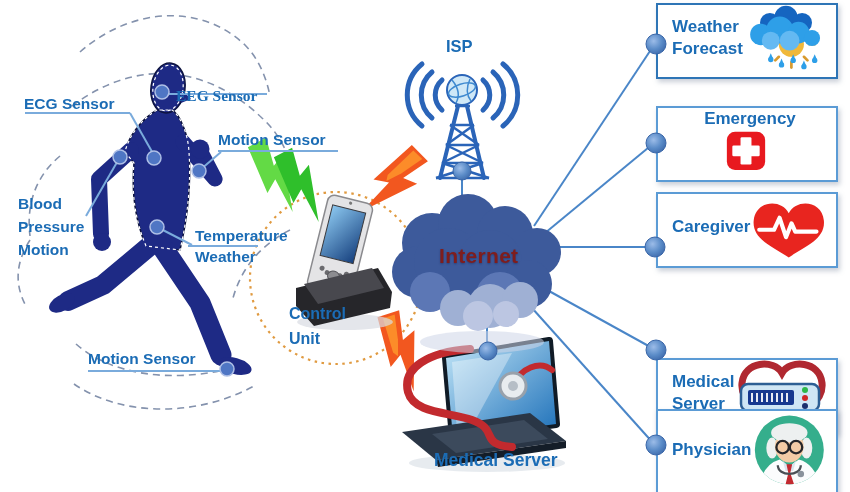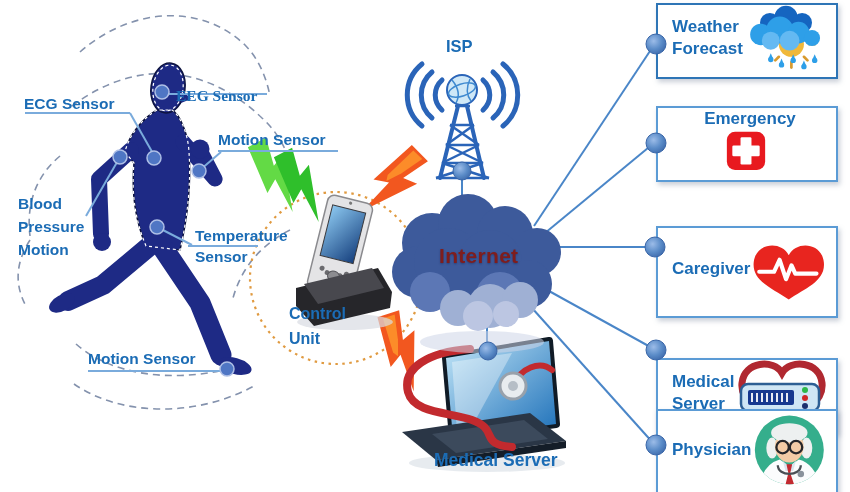--- a/index.html
+++ b/index.html
@@ -9,21 +9,21 @@
   .lbl{position:absolute;font-weight:bold;color:#1b6cb5;z-index:3;font-size:15.5px;line-height:19px;}
   .pre{white-space:pre-line;}
   .lbl-internet{position:absolute;z-index:3;color:#7f1d1d;font-weight:bold;font-size:21px;
                 text-shadow:0 1px 2px rgba(20,35,80,.45);letter-spacing:.3px;}
   .service-box{position:absolute;left:656px;width:182px;background:#ffffff;border:2px solid #5b9bd5;
                box-shadow:2px 3px 5px rgba(100,115,140,.35);display:flex;align-items:center;
                justify-content:space-between;padding:0 8px 7px 14px;box-sizing:border-box;z-index:1;}
   .service-label{font-weight:bold;color:#1b6cb5;font-size:17px;line-height:1.25;white-space:pre-line;}
   .box-weather{top:3px;height:76px;border-color:#2e75b6;}
   .box-emergency{top:106px;height:76px;flex-direction:column;}
-  .box-caregiver{top:226px;height:92px;}
+  .box-caregiver{top:192px;height:76px;}
   .box-medserver{top:312px;height:76px;margin-top:46px;}
   .box-physician{top:409px;height:88px;}
 </style>
 </head>
 <body>
 
 <div class="canvas">
 
   <div class="service-box box-weather">
     <span class="service-label">Weather
@@ -351,20 +351,20 @@
     </g>
   </svg>
 
   <div class="lbl" style="left:176px;top:86px;font-family:Liberation Serif, serif;">EEG Sensor</div>
   <div class="lbl" style="left:24px;top:94px;">ECG Sensor</div>
   <div class="lbl" style="left:218px;top:130px;">Motion Sensor</div>
   <div class="lbl pre" style="left:18px;top:192px;line-height:23px;">Blood
 Pressure
 Motion</div>
   <div class="lbl pre" style="left:195px;top:225px;line-height:21px;">Temperature
-Sensor</div>
+Weather</div>
   <div class="lbl" style="left:88px;top:349px;">Motion Sensor</div>
   <div class="lbl pre" style="left:289px;top:301px;font-size:16px;line-height:25px;">Control
 Unit</div>
   <div class="lbl" style="left:446px;top:37px;font-size:16.5px;">ISP</div>
   <div class="lbl-internet" style="left:439px;top:244px;">Internet</div>
   <div class="lbl" style="left:434px;top:451px;font-size:17.5px;">Medical Server</div>
 </div>
 
 </body></html>

